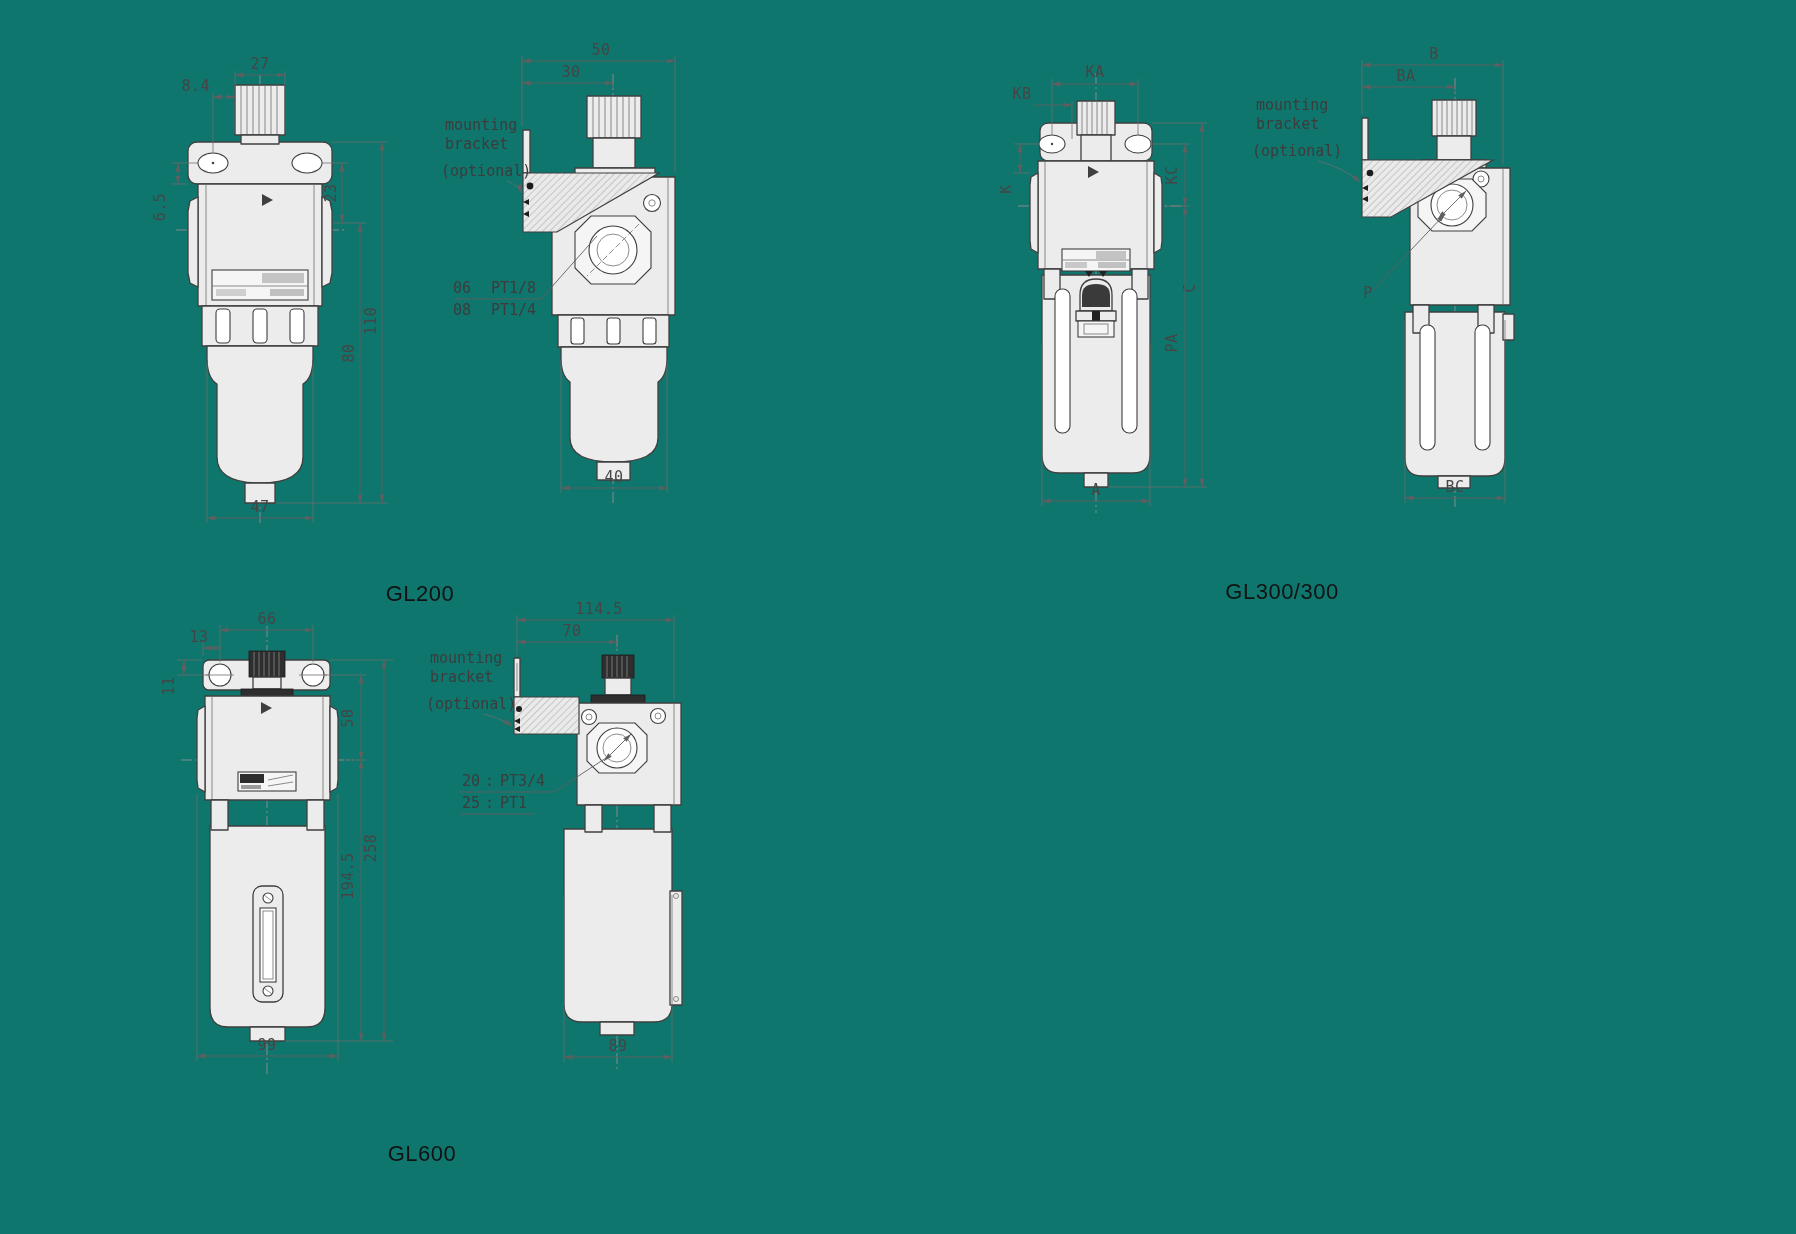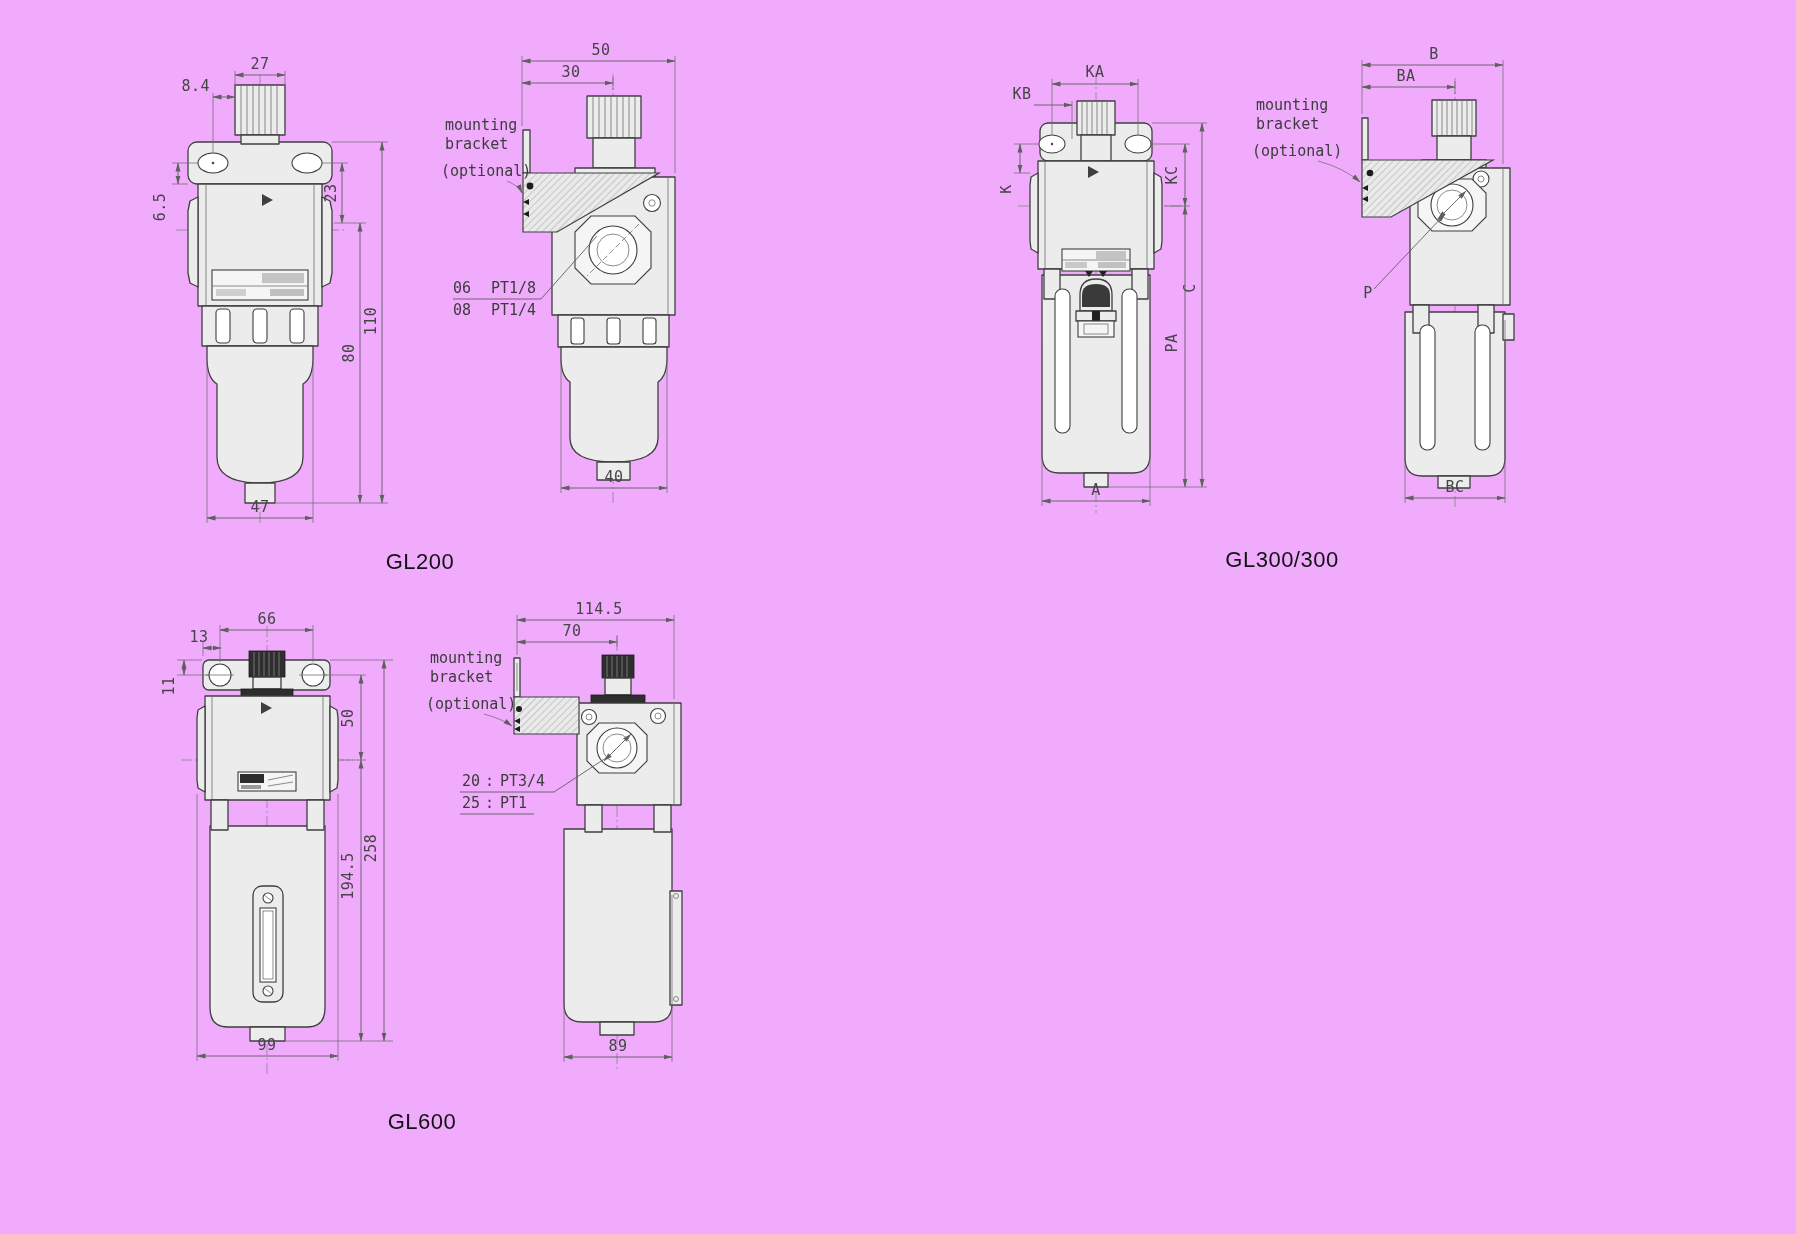--- a/index.html
+++ b/index.html
@@ -1,34 +1,34 @@
 <!DOCTYPE html>
 <html><head>
 <meta charset="utf-8">
 <style>
   html,body{margin:0;padding:0;background:#fff;}
-  #canvas{position:relative;width:1796px;height:1234px;background:#f0abfc;overflow:hidden;
+  #canvas{position:relative;width:1796px;height:1234px;background:#0f766e;overflow:hidden;
           font-family:"DejaVu Sans",sans-serif;}
   .fig{position:absolute;}
   svg{display:block;}
   
   .o  {fill:#ececec;stroke:#3f3f3f;stroke-width:1.3;stroke-linejoin:round;}
   .og {fill:#f5f5f5;stroke:#3f3f3f;stroke-width:1.1;}
   .ow {fill:#ffffff;stroke:#3f3f3f;stroke-width:1.1;}
   .tn {stroke:#6e6e6e;stroke-width:0.8;fill:none;}
   .dk {fill:#2e2e2e;stroke:#1c1c1c;stroke-width:0.8;}
   .cl {stroke:#8f8f8f;stroke-width:0.9;stroke-dasharray:11 3 2 3;fill:none;}
   .dl {stroke:#5f5f5f;stroke-width:0.9;fill:none;}
   .de {stroke:#6f6f6f;stroke-width:0.75;fill:none;}
   .da {marker-start:url(#arr);marker-end:url(#arr);}
   .dae{marker-end:url(#arr);}
   text.dim {font-family:"DejaVu Sans Mono",monospace;font-size:15px;fill:#454545;letter-spacing:.5px;}
   text.note{font-family:"DejaVu Sans Mono",monospace;font-size:15px;fill:#3c3c3c;}
   .model-label{position:absolute;font:400 22px "Liberation Sans",sans-serif;color:#121212;
-               text-align:center;letter-spacing:.5px;}
+               text-align:center;letter-spacing:.5px;margin-top:32px;}
 </style>
 </head>
 <body>
 
 <div id="canvas">
 
 <svg width="0" height="0" style="position:absolute" aria-hidden="true">
   <defs>
     <marker id="arr" viewBox="0 0 9 6" markerWidth="9" markerHeight="6" refX="8.5" refY="3" orient="auto-start-reverse" markerUnits="userSpaceOnUse">
       <path d="M9,3 L0,0.5 L0,5.5 Z" fill="#5f5f5f"></path>

